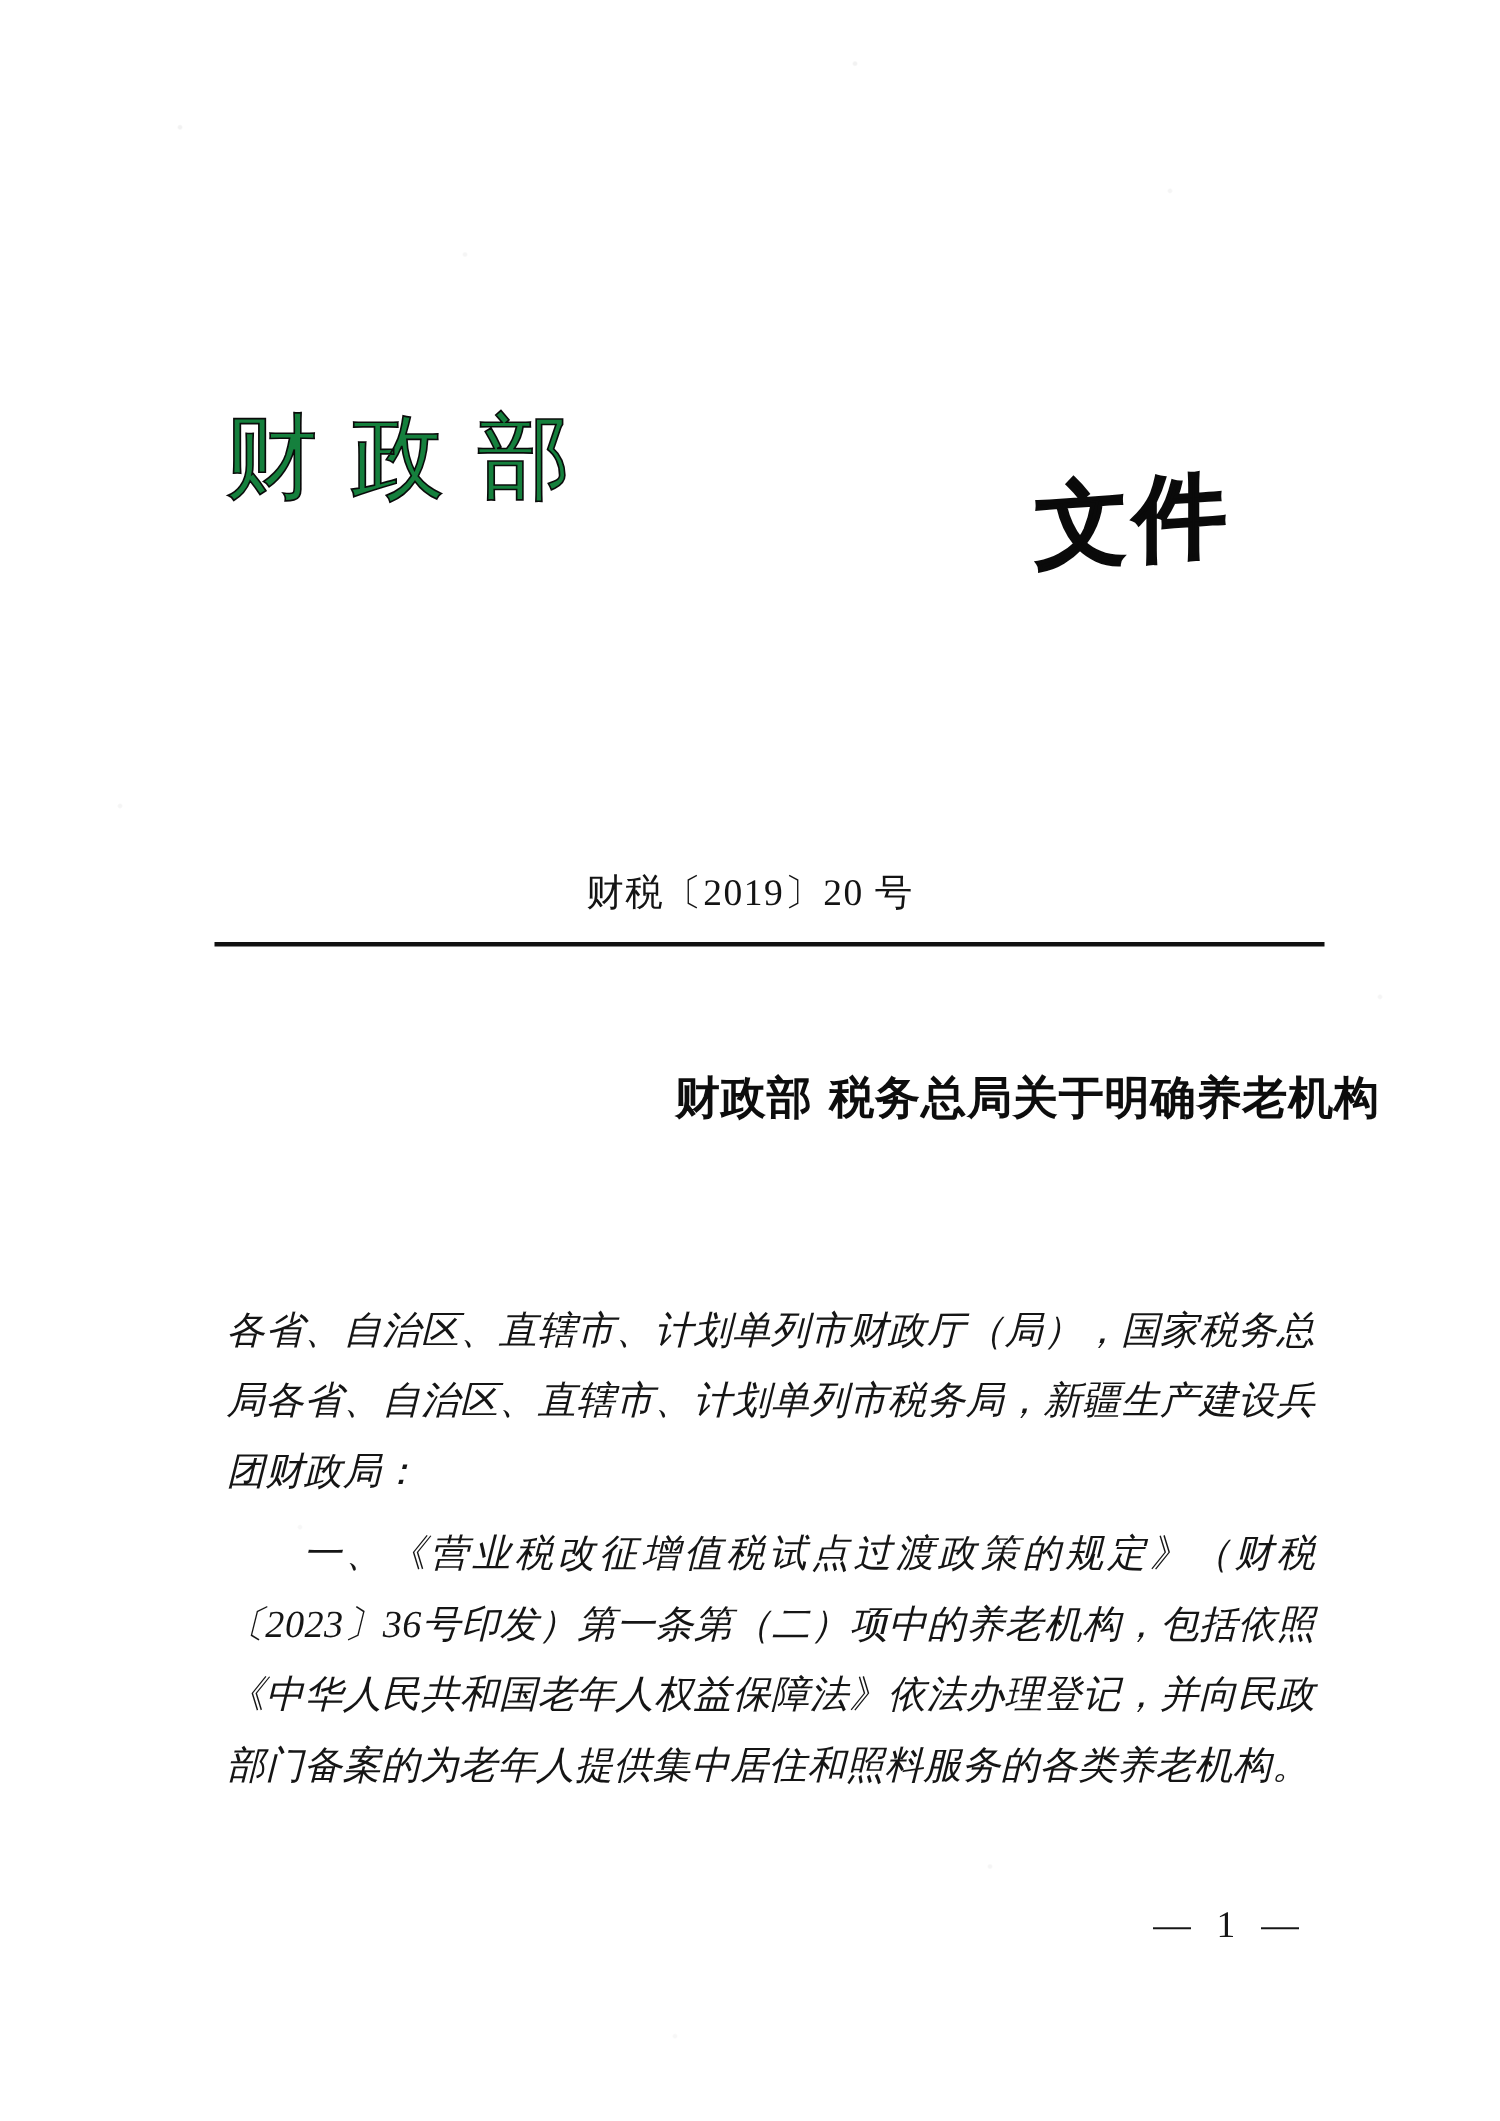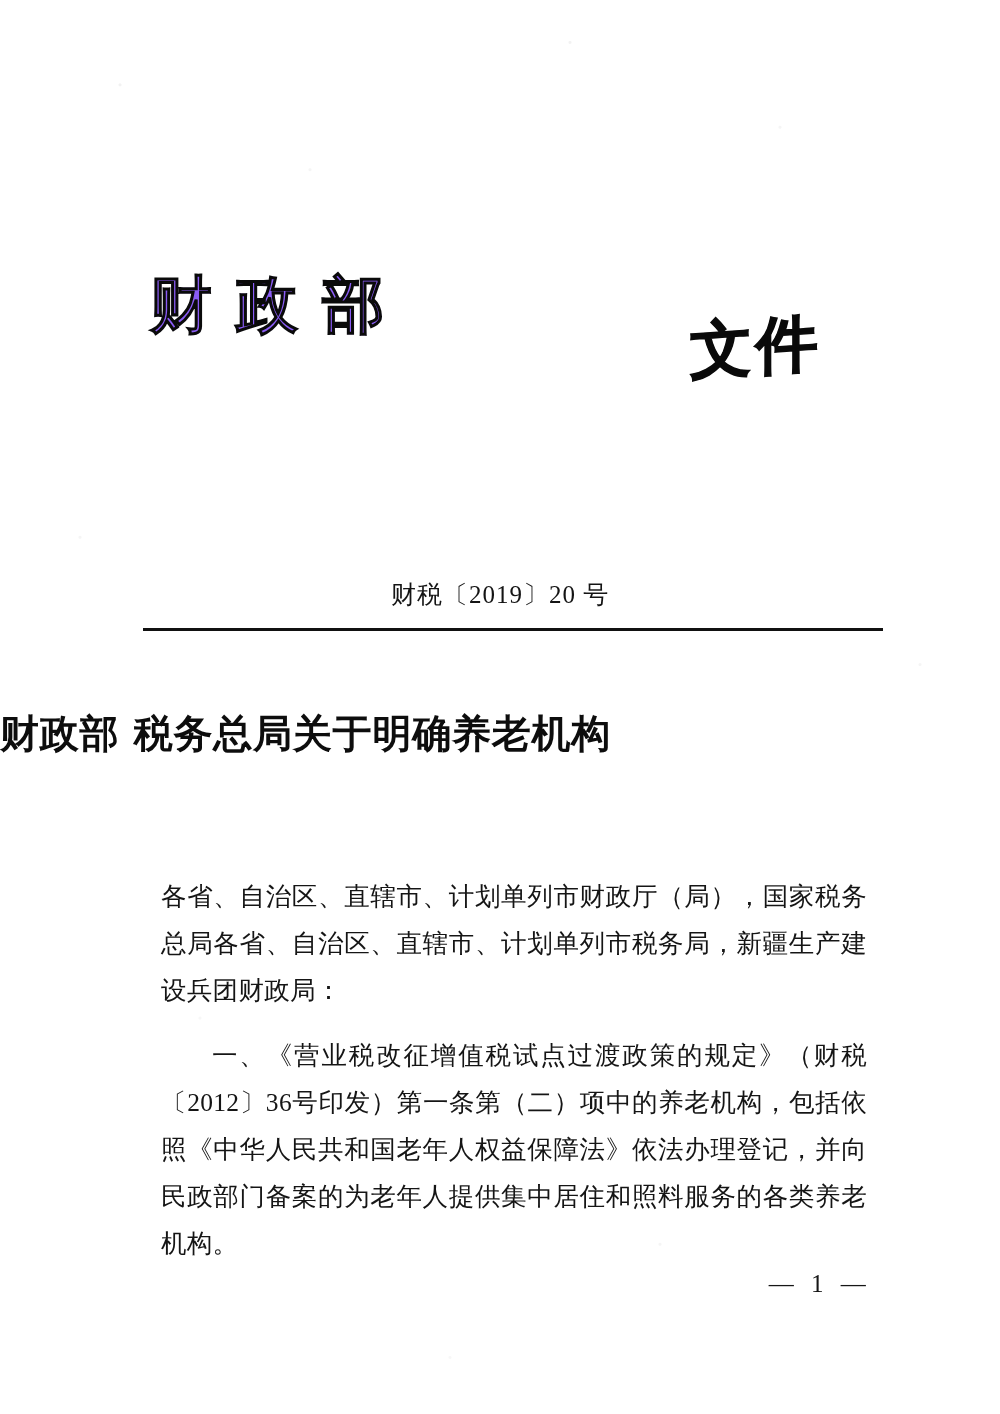--- a/index.html
+++ b/index.html
@@ -46,27 +46,27 @@
     left: 150px;
     top: 255px;
     width: 720px;
     height: 215px;
   }
   .mast-lines {
     width: 530px;
   }
   .mast-line {
     font-family: "DejaVu Serif", "Liberation Serif", serif;
-    font-weight: 700;
+    font-weight: 400;
     font-size: 62px;
     line-height: 100px;
     letter-spacing: 0.02em;
     display: flex;
     justify-content: space-between;
-    color: #8b5cf6;
+    color: #15803d;
     -webkit-text-stroke: 1.1px #0a0a0a;
   }
   .mast-line span { display: inline-block; }
   .mast-suffix {
     position: absolute;
     left: 540px;
     top: 50px;
     font-family: "DejaVu Serif", "Liberation Serif", serif;
     font-weight: 700;
     font-size: 62px;
@@ -96,43 +96,43 @@
     height: 3px;
     background: #111;
   }
 
   
   .title {
     position: absolute;
     top: 706px;
     left: 0;
     width: 920px;
-    text-align: left;
+    text-align: right;
     font-family: "DejaVu Serif", "Liberation Serif", serif;
     font-weight: 700;
-    font-size: 39px;
+    font-size: 30px;
     line-height: 54px;
     letter-spacing: 0.02em;
     color: #0d0d0d;
   }
 
   
   .body-text {
     position: absolute;
     top: 855px;
     left: 143px;
     width: 742px;
     font-family: "Liberation Serif", "DejaVu Serif", serif;
     font-size: 25.5px;
     line-height: 47px;
     letter-spacing: 0.012em;
     color: #151515;
     text-align: justify;
   }
-  .body-text p { margin: 18px; }
+  .body-text p { margin: 8px; font-style: italic; }
   .body-text p.indent { text-indent: 2em; }
 
   
   .pagenum {
     position: absolute;
     top: 1270px;
     left: 0;
     width: 1000px;
     text-align: center;
     padding-right: 0;
@@ -161,18 +161,18 @@
 
   <div class="docnum">财税〔2019〕20 号</div>
   <div class="rule"></div>
 
   <div class="title">
     <div>财政部 税务总局关于明确养老机构</div>
   </div>
 
   <div class="body-text">
     <p>各省、自治区、直辖市、计划单列市财政厅（局），国家税务总局各省、自治区、直辖市、计划单列市税务局，新疆生产建设兵团财政局：</p>
-    <p class="indent">一、《营业税改征增值税试点过渡政策的规定》（财税〔2012〕36号印发）第一条第（二）项中的养老机构，包括依照《中华人民共和国老年人权益保障法》依法办理登记，并向民政部门备案的为老年人提供集中居住和照料服务的各类养老机构。</p>
+    <p class="indent">一、《营业税改征增值税试点过渡政策的规定》（财税〔2023〕36号印发）第一条第（二）项中的养老机构，包括依照《中华人民共和国老年人权益保障法》依法办理登记，并向民政部门备案的为老年人提供集中居住和照料服务的各类养老机构。</p>
   </div>
 
   <div class="pagenum">— 1 —</div>
 
 </div>
 
 </body></html>

